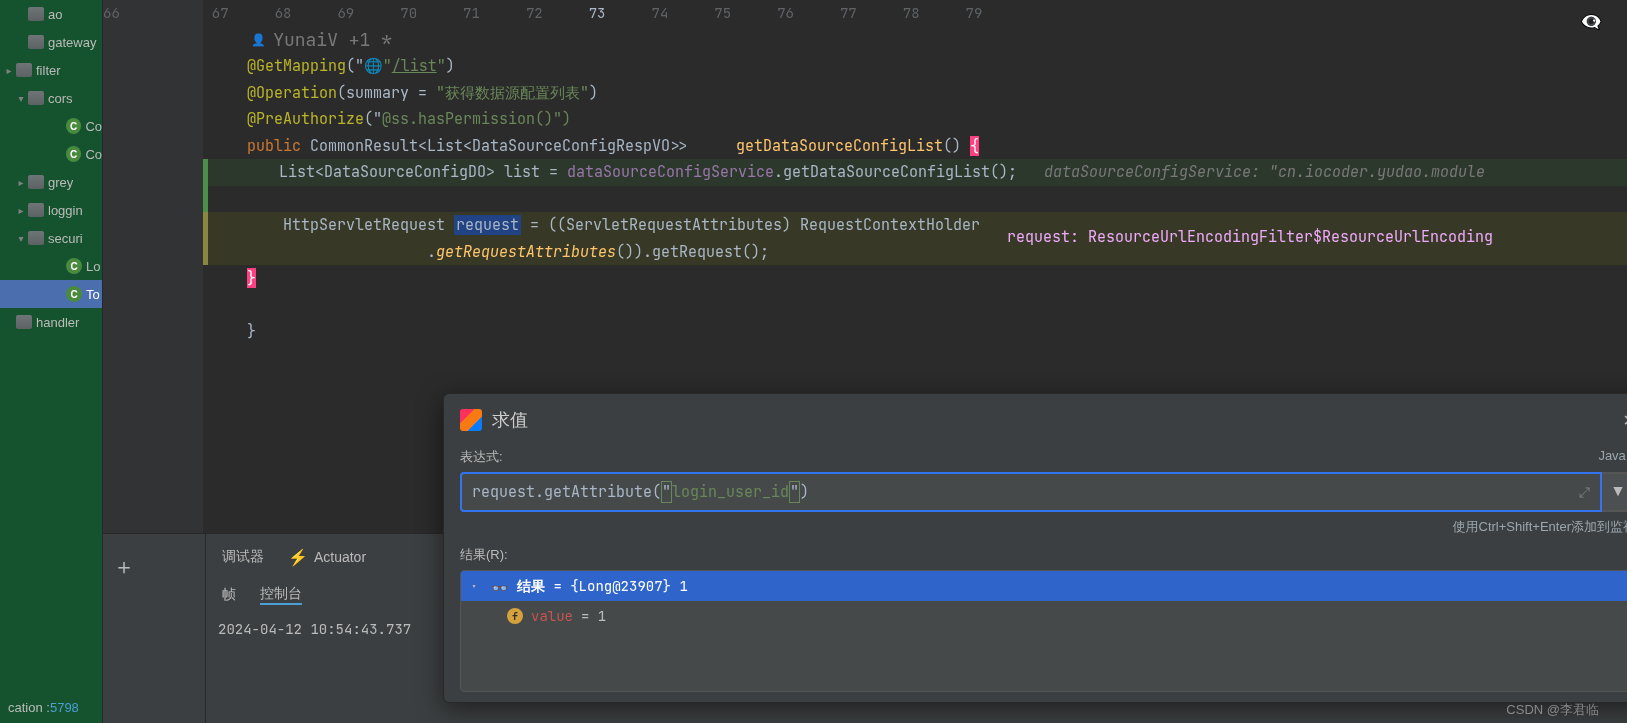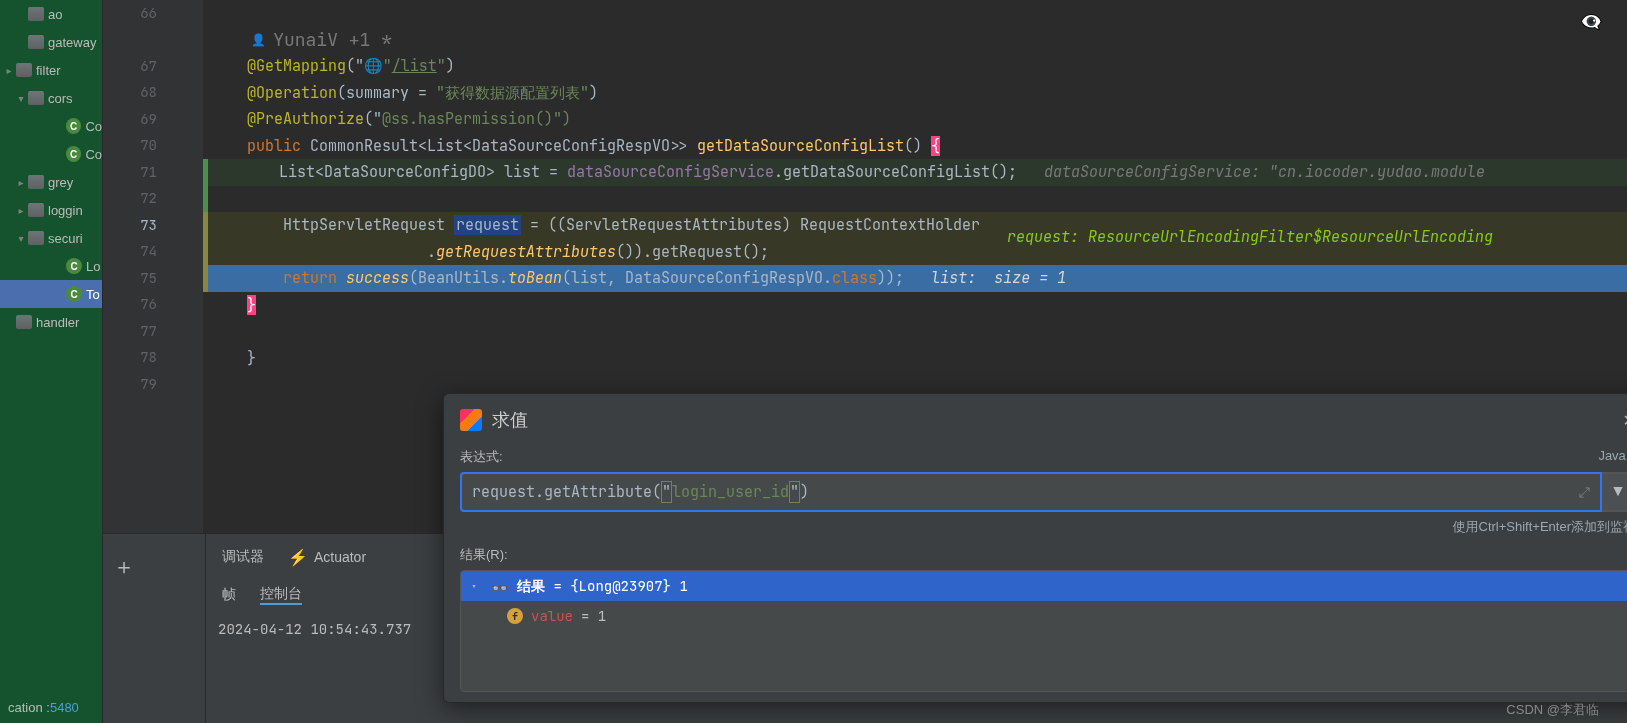--- a/index.html
+++ b/index.html
@@ -13,39 +13,39 @@
   .arrow.exp::before{content:"▾";} .arrow.col::before{content:"▸";}
   .folder-icon { width:16px; height:14px; margin-right:4px; position:relative;}
   .folder-icon::before{content:""; position:absolute; inset:0; background:linear-gradient(#6f7477,#5c6164); border-radius:2px;}
   .class-icon { width:16px;height:16px;border-radius:50%;background:#4a8a3f; color:#fff; font-size:10px; display:flex;align-items:center;justify-content:center; margin-right:4px; font-weight:bold;}
   .ind0 {padding-left:2px;text-align:right;} .ind1{padding-left:14px;} .ind3{padding-left:52px;}
   .sidebar-bottom { position:absolute; left:8px; bottom:8px; color:#bbbbbb; font-family:"Segoe UI",sans-serif; font-size:13px;}
   .sidebar-bottom .c1 {color:#bbbbbb;} .sidebar-bottom .c2{color:#4b9fd5;}
   
   .editor-col { flex:1; display:flex; flex-direction:column; background:#2b2b2b; position:relative;}
   .editor { flex:1; display:flex; overflow:hidden;}
-  .gutter { width:100px; background:#313335; display:flex; flex-direction:column; position:relative;}
+  .gutter { width:100px; background:#313335; display:flex; position:relative;}
   .gutter .ln { height:26.5px; display:flex; align-items:center; justify-content:flex-end; padding-right:46px; color:#606366; font-size:14px; position:relative;}
   .gutter .ln.curr { color:#a9b7c6; }
   .code { flex:1; position:relative; }
   .eye-icon { position:absolute; top:10px; right:24px; color:#808080; font-size:18px;}
   .line { height:26.5px; display:flex; align-items:center; padding-left:44px; white-space:pre; }
   .line.diff-add { background:rgba(50,80,50,.35);}
   .line.diff-mod { background:rgba(80,80,30,.35);}
   .line.exec { background:#3a6da3; }
   .line.strip-g { box-shadow: inset 5px 0 0 0 #4b8f4b; padding-left: 40px;}
   .line.strip-y { box-shadow: inset 5px 0 0 0 #878740;}
   .author { color:#787878; font-size:18px; padding-left:48px;}
   .author::before{content:"👤 "; font-size:12px;}
   .hlcaret { background:#ff4081; color:#fff;}
   
   .c-kw{color:#cc7832;} .c-ann{color:#bbb529;} .c-str{color:#6a8759;} .c-ty{color:#a9b7c6;}
-  .c-fn{color:#ffc66d;} .c-lk{color:#6a8759; text-decoration:underline;}
+  .c-fn{color:#ffc66d;margin-left:39px;} .c-lk{color:#6a8759; text-decoration:underline;}
   .c-pm{color:#9876aa;}
-  .c-hint{color:#787878; font-style:italic;} .c-hint-y{color:#84cc16; font-style:italic;margin-top:24px;}
+  .c-hint{color:#787878; font-style:italic;} .c-hint-y{color:#f0abfc; margin-top:24px;}
   .c-static{color:#ffc66d; font-style:italic;}
   
   .debug { height:190px; background:#3c3f41; border-top:1px solid #282828; display:flex;}
   .debug-tb { width:103px; border-right:1px solid #282828; display:flex; align-items:flex-start; padding:18px 0 0 10px;}
   .plus-icon { color:#bbbbbb; font-size:22px; font-family:sans-serif;}
   .debug-main { flex:1; display:flex; flex-direction:column;}
   .debug-tabs { height:46px; display:flex; align-items:center; gap:24px; padding-left:16px; font-family:"Segoe UI",sans-serif;}
   .dtab { color:#bbbbbb; font-size:14px; display:flex; align-items:center; gap:6px;}
   .act-icon { color:#e67e22; font-size:16px;}
   .menu-icon { color:#4b9fd5; font-size:18px; margin-left:auto; margin-right:16px;}
@@ -140,21 +140,21 @@
           <span class="class-icon">C</span>
           <span>To</span>
         </div>
         <div class="tree-item ind0">
           <span class="arrow"></span>
           <span class="folder-icon"></span>
           <span>handler</span>
         </div>
       </div>
     <div class="sidebar-bottom">
-      <span class="c1">cation :</span><span class="c2">5480</span>
+      <span class="c1">cation :</span><span class="c2">5798</span>
     </div>
   </div>
 
   <div class="editor-col">
     <div class="editor">
       <div class="gutter">
         <div class="ln">66</div>
         <div class="ln" style="height:26px"></div>
         <div class="ln">67</div>
         <div class="ln">68</div>
@@ -175,21 +175,20 @@
         <div class="line"></div>
         <div class="line author">YunaiV +1 *</div>
         <div class="line"><span class="c-ann">@GetMapping</span><span>("</span><span style="opacity:.7">🌐</span><span class="c-str">"</span><span class="c-lk">/list</span><span class="c-str">"</span><span>)</span></div>
         <div class="line"><span class="c-ann">@Operation</span><span>(summary = </span><span class="c-str">"获得数据源配置列表"</span><span>)</span></div>
         <div class="line"><span class="c-ann">@PreAuthorize</span><span>("</span><span class="c-str">@ss.hasPermission(</span><span class="c-str">)")</span></div>
         <div class="line"><span class="c-kw">public</span><span class="c-ty"> CommonResult&lt;List&lt;DataSourceConfigRespVO&gt;&gt; </span><span class="c-fn">getDataSourceConfigList</span><span>() </span><span class="hlcaret">{</span></div>
         <div class="line diff-add strip-g"><span>    </span><span class="c-ty">List&lt;DataSourceConfigDO&gt;</span><span> list </span><span>= </span><span class="c-pm">dataSourceConfigService</span><span>.getDataSourceConfigList();</span><span>   </span><span class="c-hint">dataSourceConfigService: "cn.iocoder.yudao.module</span></div>
         <div class="line strip-g"></div>
         <div class="line diff-mod strip-y"><span>    </span><span class="c-ty">HttpServletRequest </span><span style="background:#214283;padding:0 2px">request</span><span> = ((ServletRequestAttributes) RequestContextHolder</span><span>   </span><span class="c-hint-y">request: ResourceUrlEncodingFilter$ResourceUrlEncoding</span></div>
         <div class="line diff-mod strip-y"><span>                    </span><span>.</span><span class="c-static">getRequestAttributes</span><span>()).getRequest();</span></div>
-        <div class="line exec strip-y"><span>    </span><span class="c-kw">return </span><span class="c-static">success</span><span>(BeanUtils.</span><span class="c-static">toBean</span><span>(list, DataSourceConfigRespVO.</span><span class="c-kw">class</span><span>));</span><span>   </span><span class="c-hint" style="color:#d6d6d6">list:  size = 1</span></div>
         <div class="line"><span class="hlcaret">}</span></div>
         <div class="line"></div>
         <div class="line"><span class="c-kw" style="color:#a9b7c6">}</span></div>
         <div class="line"></div>
       </div>
     </div>
 
     <div class="debug">
       <div class="debug-tb">
         <span class="plus-icon">＋</span>

